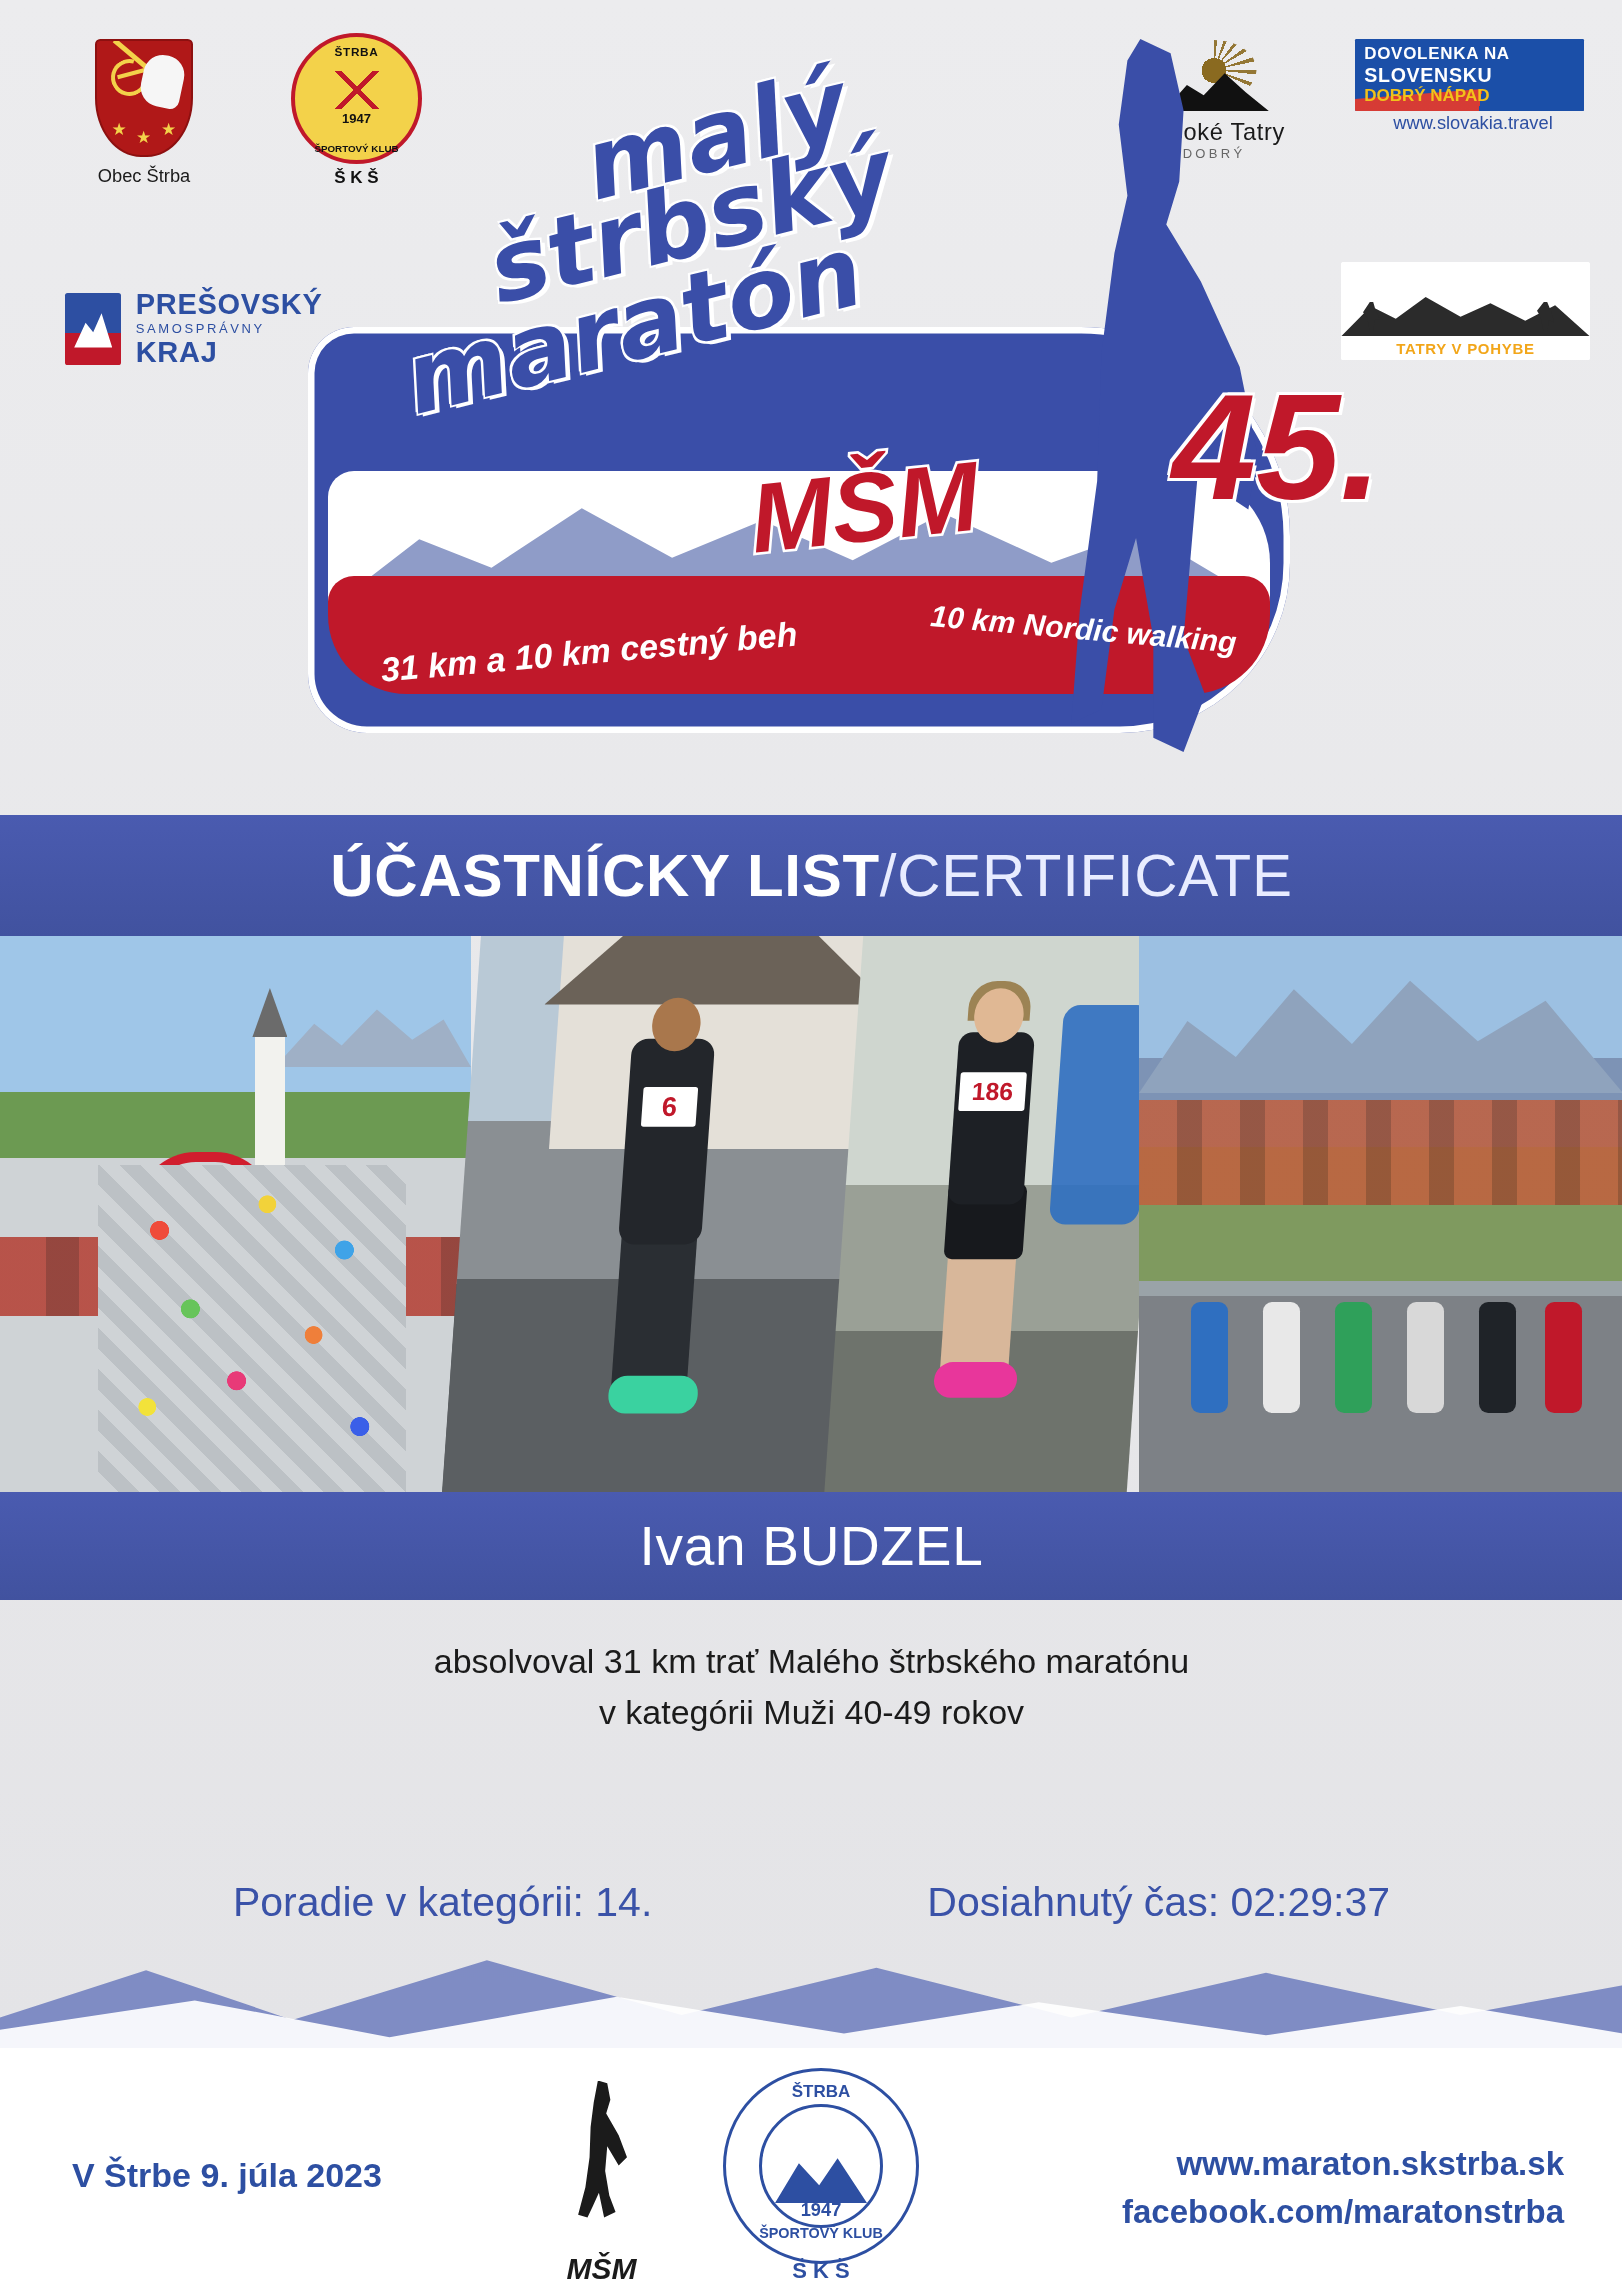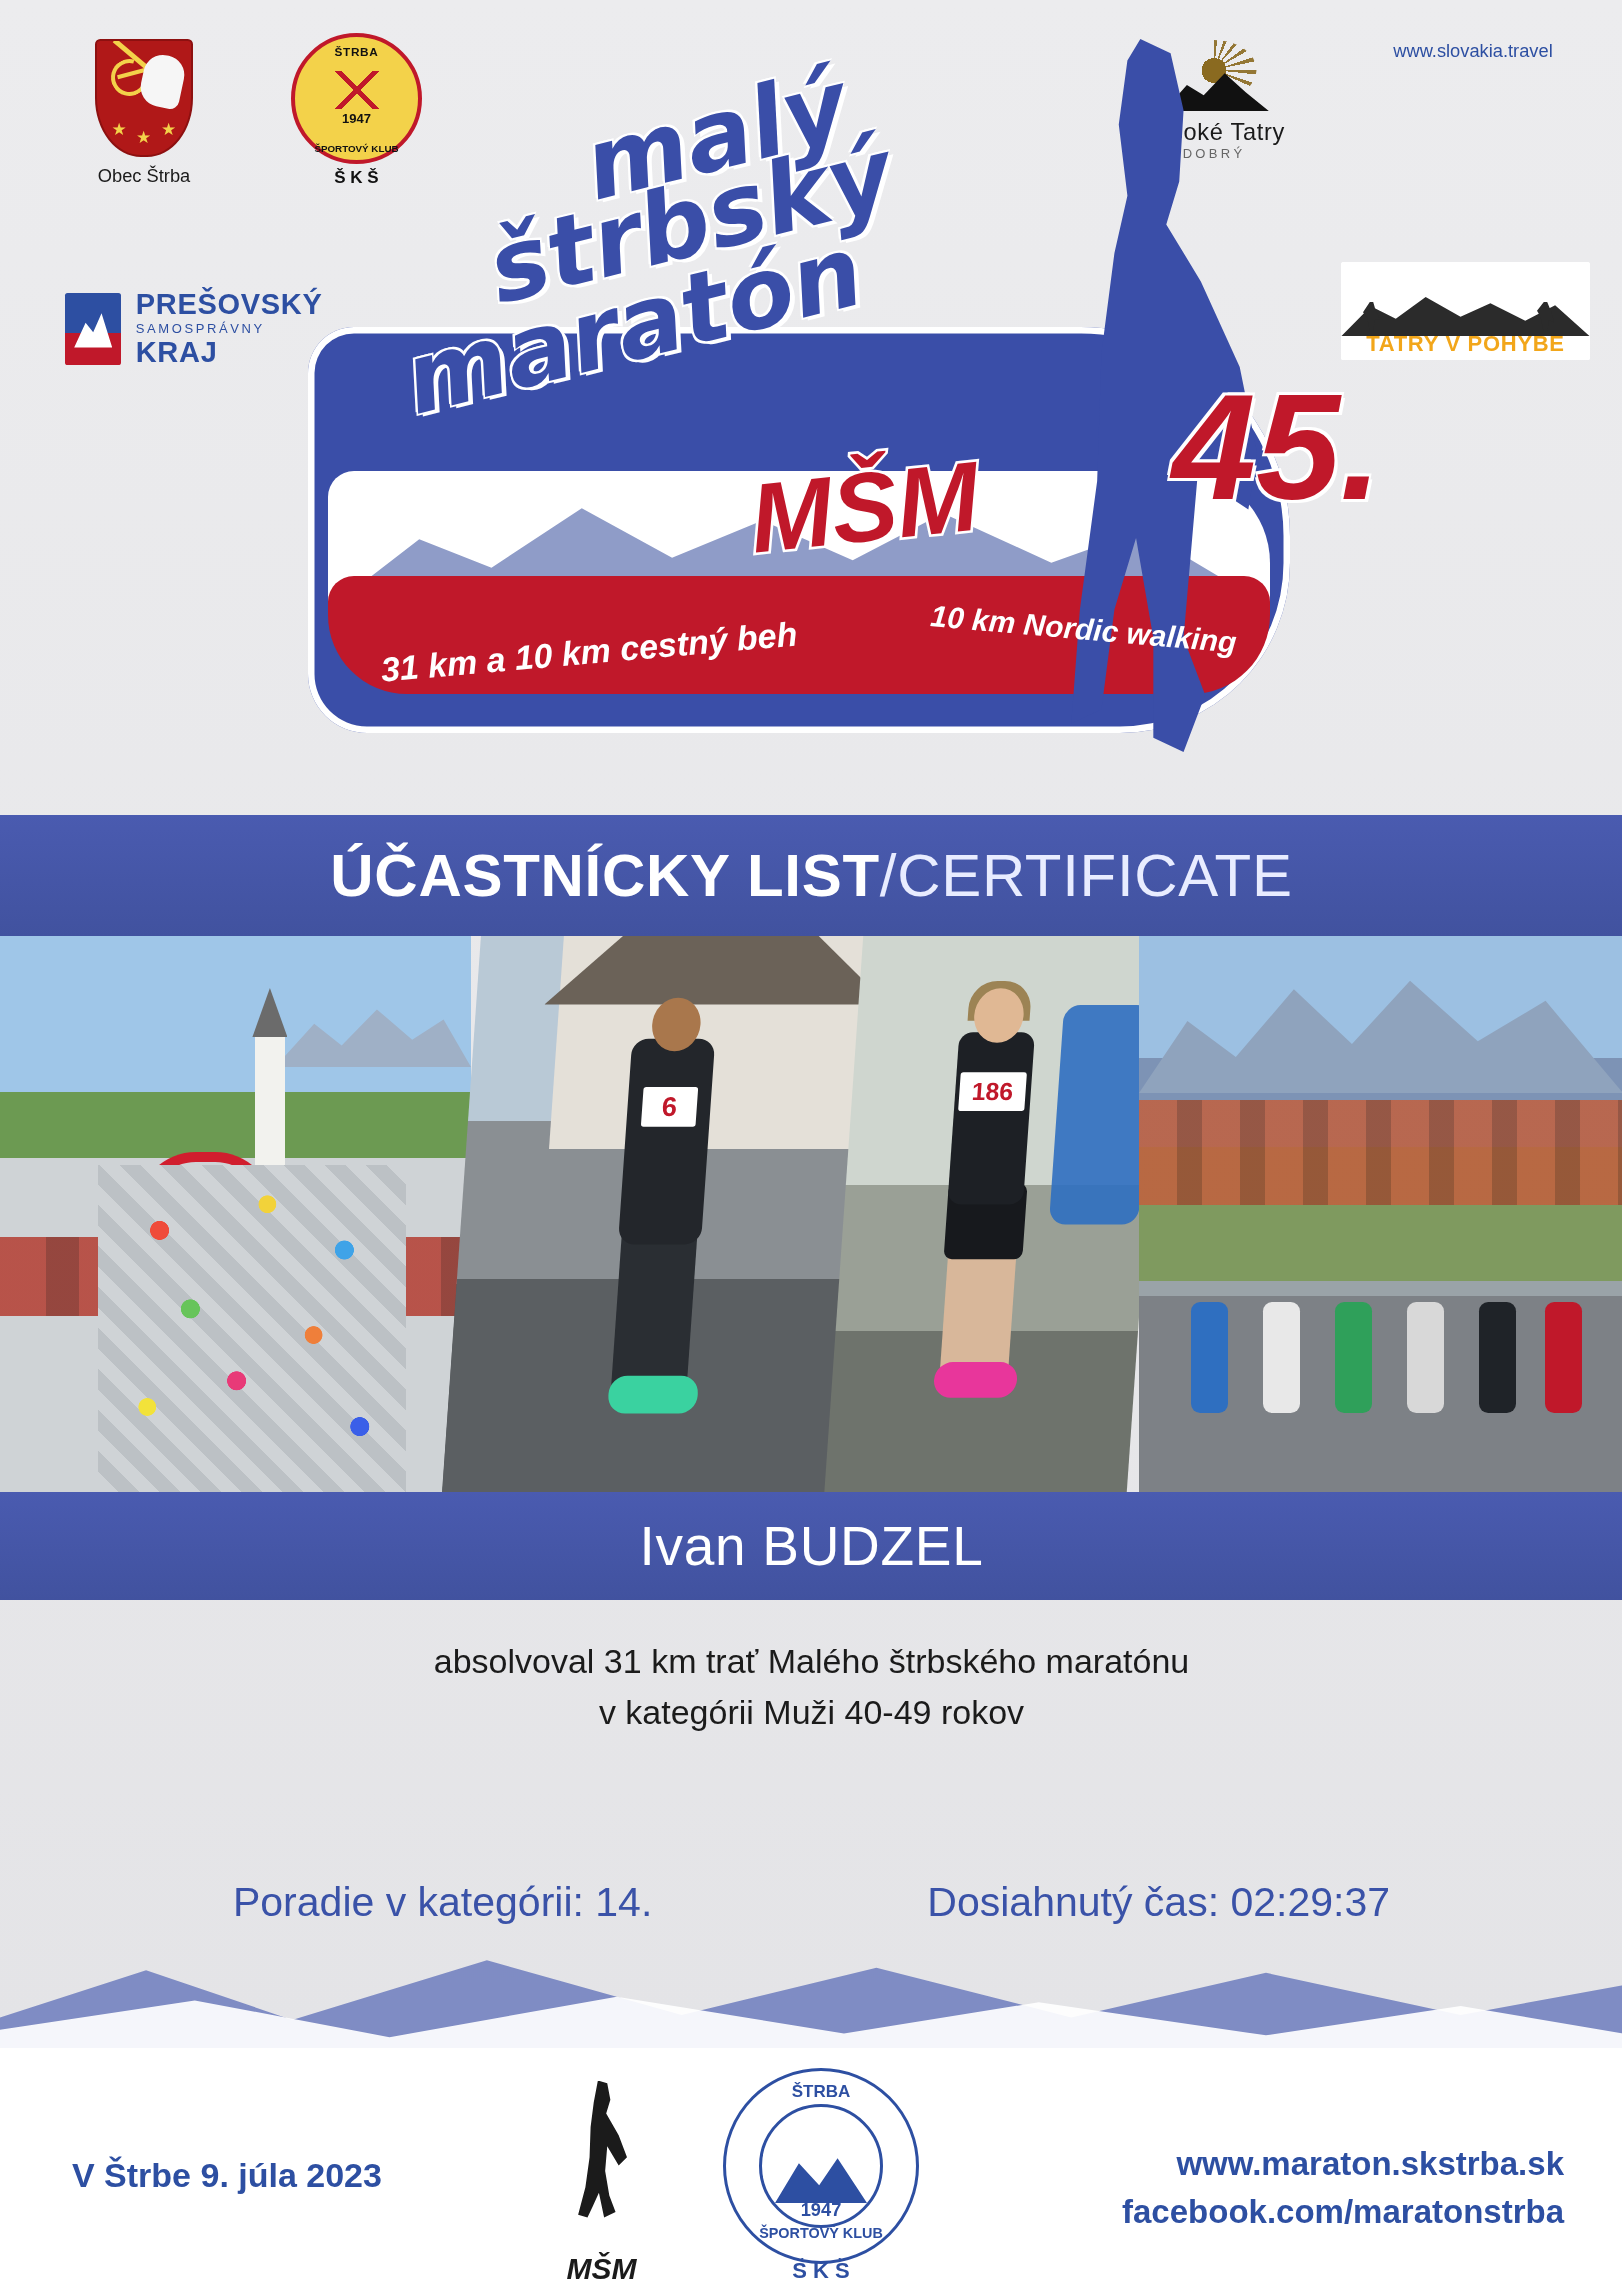--- a/index.html
+++ b/index.html
@@ -101,21 +101,21 @@
   
   .tvp { left: 1341px; top: 262px; width: 255px; }
   .tvp-box { width: 249px; height: 98px; background:#fff; position:relative; overflow:hidden; border-radius:2.6px;}
   .tvp-sky { position:absolute; inset:0; background:#fff; }
   .tvp-mtn { position:absolute; left:0; bottom:23.6px; width:249px; height:52px; background:#2b2b2b;
       clip-path: polygon(0 100%, 12% 42%, 22% 66%, 34% 24%, 48% 62%, 60% 36%, 74% 70%, 86% 40%, 100% 100%); }
   .tvp-fig { position:absolute; bottom: 29px; width: 17px; height: 29px; background:#2b2b2b; }
   .tvp-f1 { left: 22px; clip-path: polygon(40% 0,60% 0,75% 30%,100% 60%,70% 60%,60% 100%,40% 100%,25% 55%,0 35%); }
   .tvp-f2 { left: 196px; clip-path: polygon(40% 0,60% 0,85% 35%,100% 70%,70% 62%,62% 100%,38% 100%,20% 50%,0 30%); }
   .tvp-label { position:absolute; bottom: 2.6px; left: 0; width:100%; text-align:center; color:#f2a61a;
-      font-size: 22px; font-weight: bold; letter-spacing: 0.7px;}
+      font-size: 15px; font-weight: bold; letter-spacing: 0.7px;}
 
   
   .event-logo { position: absolute; left: 308px; top: 13px; width: 1008px; height: 779px; }
   .runner {
     position:absolute; left: 733px; top: 26px; width: 216px; height: 713px;
     background:#3a4ea8;
     clip-path: polygon(
       46% 0%, 60% 2%, 66% 10%, 64% 20%, 58% 26%,
       74% 34%, 92% 46%, 100% 58%, 96% 66%, 86% 64%, 74% 56%,
       70% 70%, 66% 84%, 76% 92%, 66% 100%, 52% 98%, 52% 84%,
@@ -327,20 +327,26 @@
       <div class="vt-mark">
         <div class="vt-rays"></div>
         <div class="vt-sun"></div>
         <div class="vt-peak"></div>
       </div>
       <div class="vt-l1">Vysoké Tatry</div>
       <div class="vt-l2">DOBRÝ</div>
     </div>
 
     <div class="logo-box slovakia">
+      <div class="sk-banner">
+        <div class="swish"></div>
+        <div class="bl1">DOVOLENKA NA</div>
+        <div class="bl2">SLOVENSKU</div>
+        <div class="bl3">DOBRÝ NÁPAD</div>
+      </div>
       <div class="sk-url">www.slovakia.travel</div>
     </div>
 
     <div class="logo-box tvp">
       <div class="tvp-box">
         <div class="tvp-sky"></div>
         <div class="tvp-mtn"></div>
         <div class="tvp-fig tvp-f1"></div>
         <div class="tvp-fig tvp-f2"></div>
         <div class="tvp-label">TATRY V POHYBE</div>

